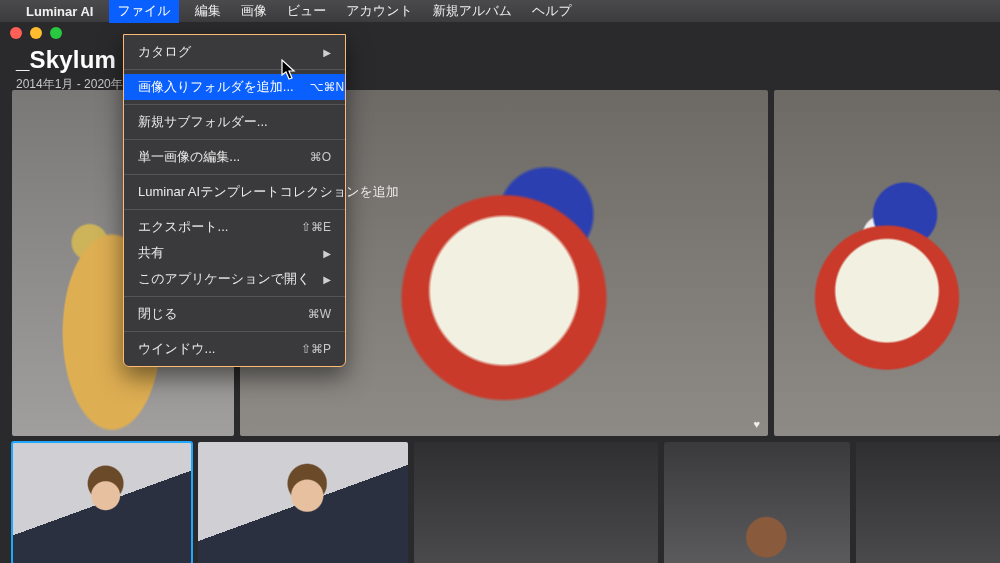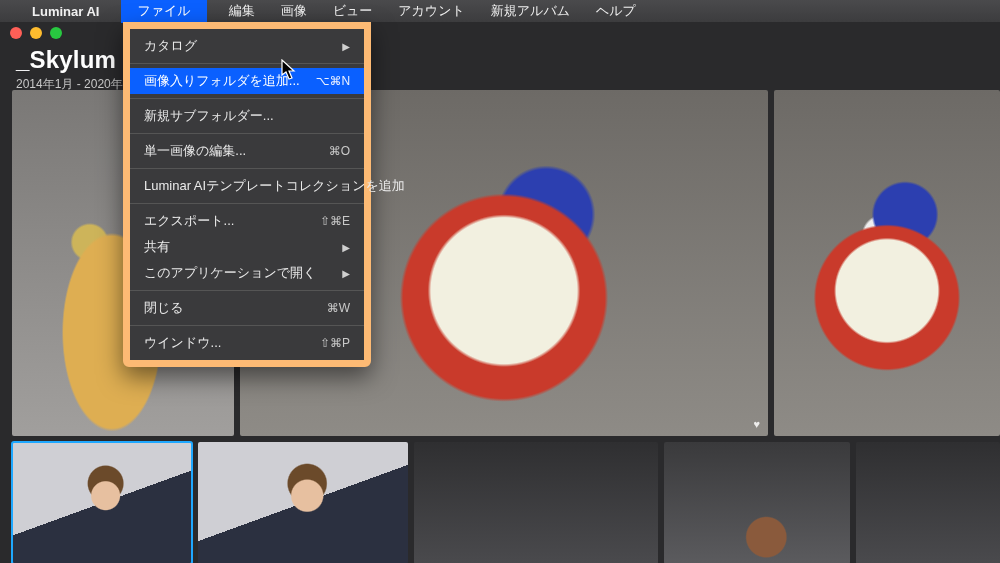--- a/index.html
+++ b/index.html
@@ -12,33 +12,33 @@
     overflow: hidden;
     position: relative;
   }
 
   
   .menubar {
     height: 22px;
     background: linear-gradient(#4a4a4c, #3c3c3e);
     display: flex; align-items: center;
     padding: 0 10px;
-    gap: 18px;
+    gap: 12px;
     font-size: 13px;
     color: #f0f0f0;
     position: relative;
     z-index: 10;
   }
   .menubar .apple { font-size: 14px; }
   .menubar .menuitem { cursor: default; padding: 2px 4px; }
   .menubar .menuitem.active {
     background: #0a60ff;
     color: #fff;
     border-radius: 0;
-    padding: 3px 16px;
+    padding: 3px 8px;
   }
   .menubar .app-name { font-weight: 600; }
 
   
   .window-chrome {
     height: 18px;
     display: flex; align-items: center; gap: 8px;
     padding: 4px 10px 0;
   }
   .traffic { width: 12px; height: 12px; border-radius: 50%; }
@@ -98,24 +98,24 @@
       radial-gradient(circle at 55% 78%, #8a5a3c 0 14%, transparent 15%),
       linear-gradient(#3a3a3c, #5b5b5e);
   }
   .ph-dark {
     background: linear-gradient(#2f2f31, #4a4a4d);
   }
 
   
   .dropdown {
     position: absolute;
-    left: 123px; top: 22px;
-    width: 248px;
+    left: 123px; top: 34px;
+    width: 223px;
     background: #3a3a3c;
-    border: 7px solid #fdba74;
+    border: 1px solid #fdba74;
     border-radius: 0 0 6px 6px;
     box-shadow: 0 10px 24px rgba(0,0,0,0.5);
     padding: 4px 0;
     z-index: 20;
     font-size: 13px;
   }
   .dropdown .row {
     display: flex; align-items: center; justify-content: space-between;
     padding: 4px 14px;
     color: #eaeaea;

